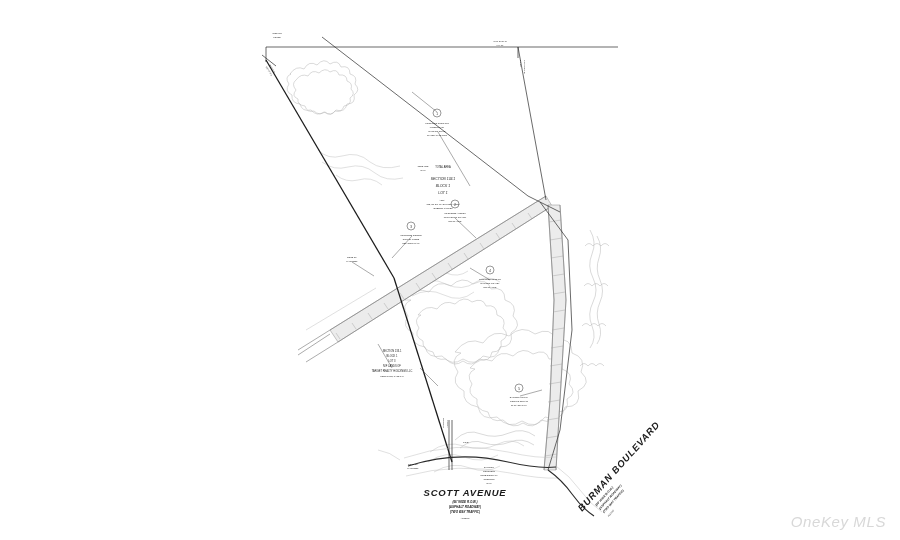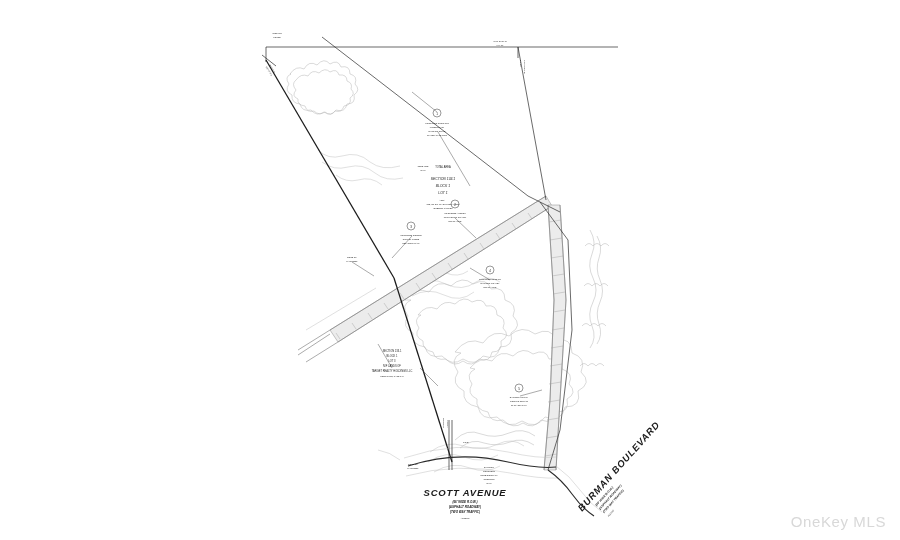--- a/index.html
+++ b/index.html
@@ -7,21 +7,21 @@
     width:900px;height:540px;overflow:hidden;position:relative;
     font-family:"Liberation Sans", sans-serif;
     background:#ffffff;
   }
   #plan{position:absolute;left:0;top:0;width:900px;height:540px;}
 
   .wm{
     position:absolute;right:14px;bottom:10px;
     color:#d8d8d8;font-size:15px;letter-spacing:.6px;
     font-family:"Liberation Sans", sans-serif;
-    user-select:none;white-space:nowrap;
+    user-select:none;white-space:nowrap;font-style:italic;
   }
 
   
   text{font-family:"Liberation Sans", sans-serif;fill:#1a1a1a;}
   .t-micro{font-size:2.1px;letter-spacing:.02px;}
   .t-tiny{font-size:2.6px;}
   .t-road{font-size:9.5px;font-weight:bold;font-style:italic;letter-spacing:.8px;}
   .t-roadsub{font-size:3px;font-style:italic;font-weight:bold;}
   .t-blk{font-size:3.4px;font-style:italic;}
   .callout-c{fill:none;stroke:#333;stroke-width:.5;}

